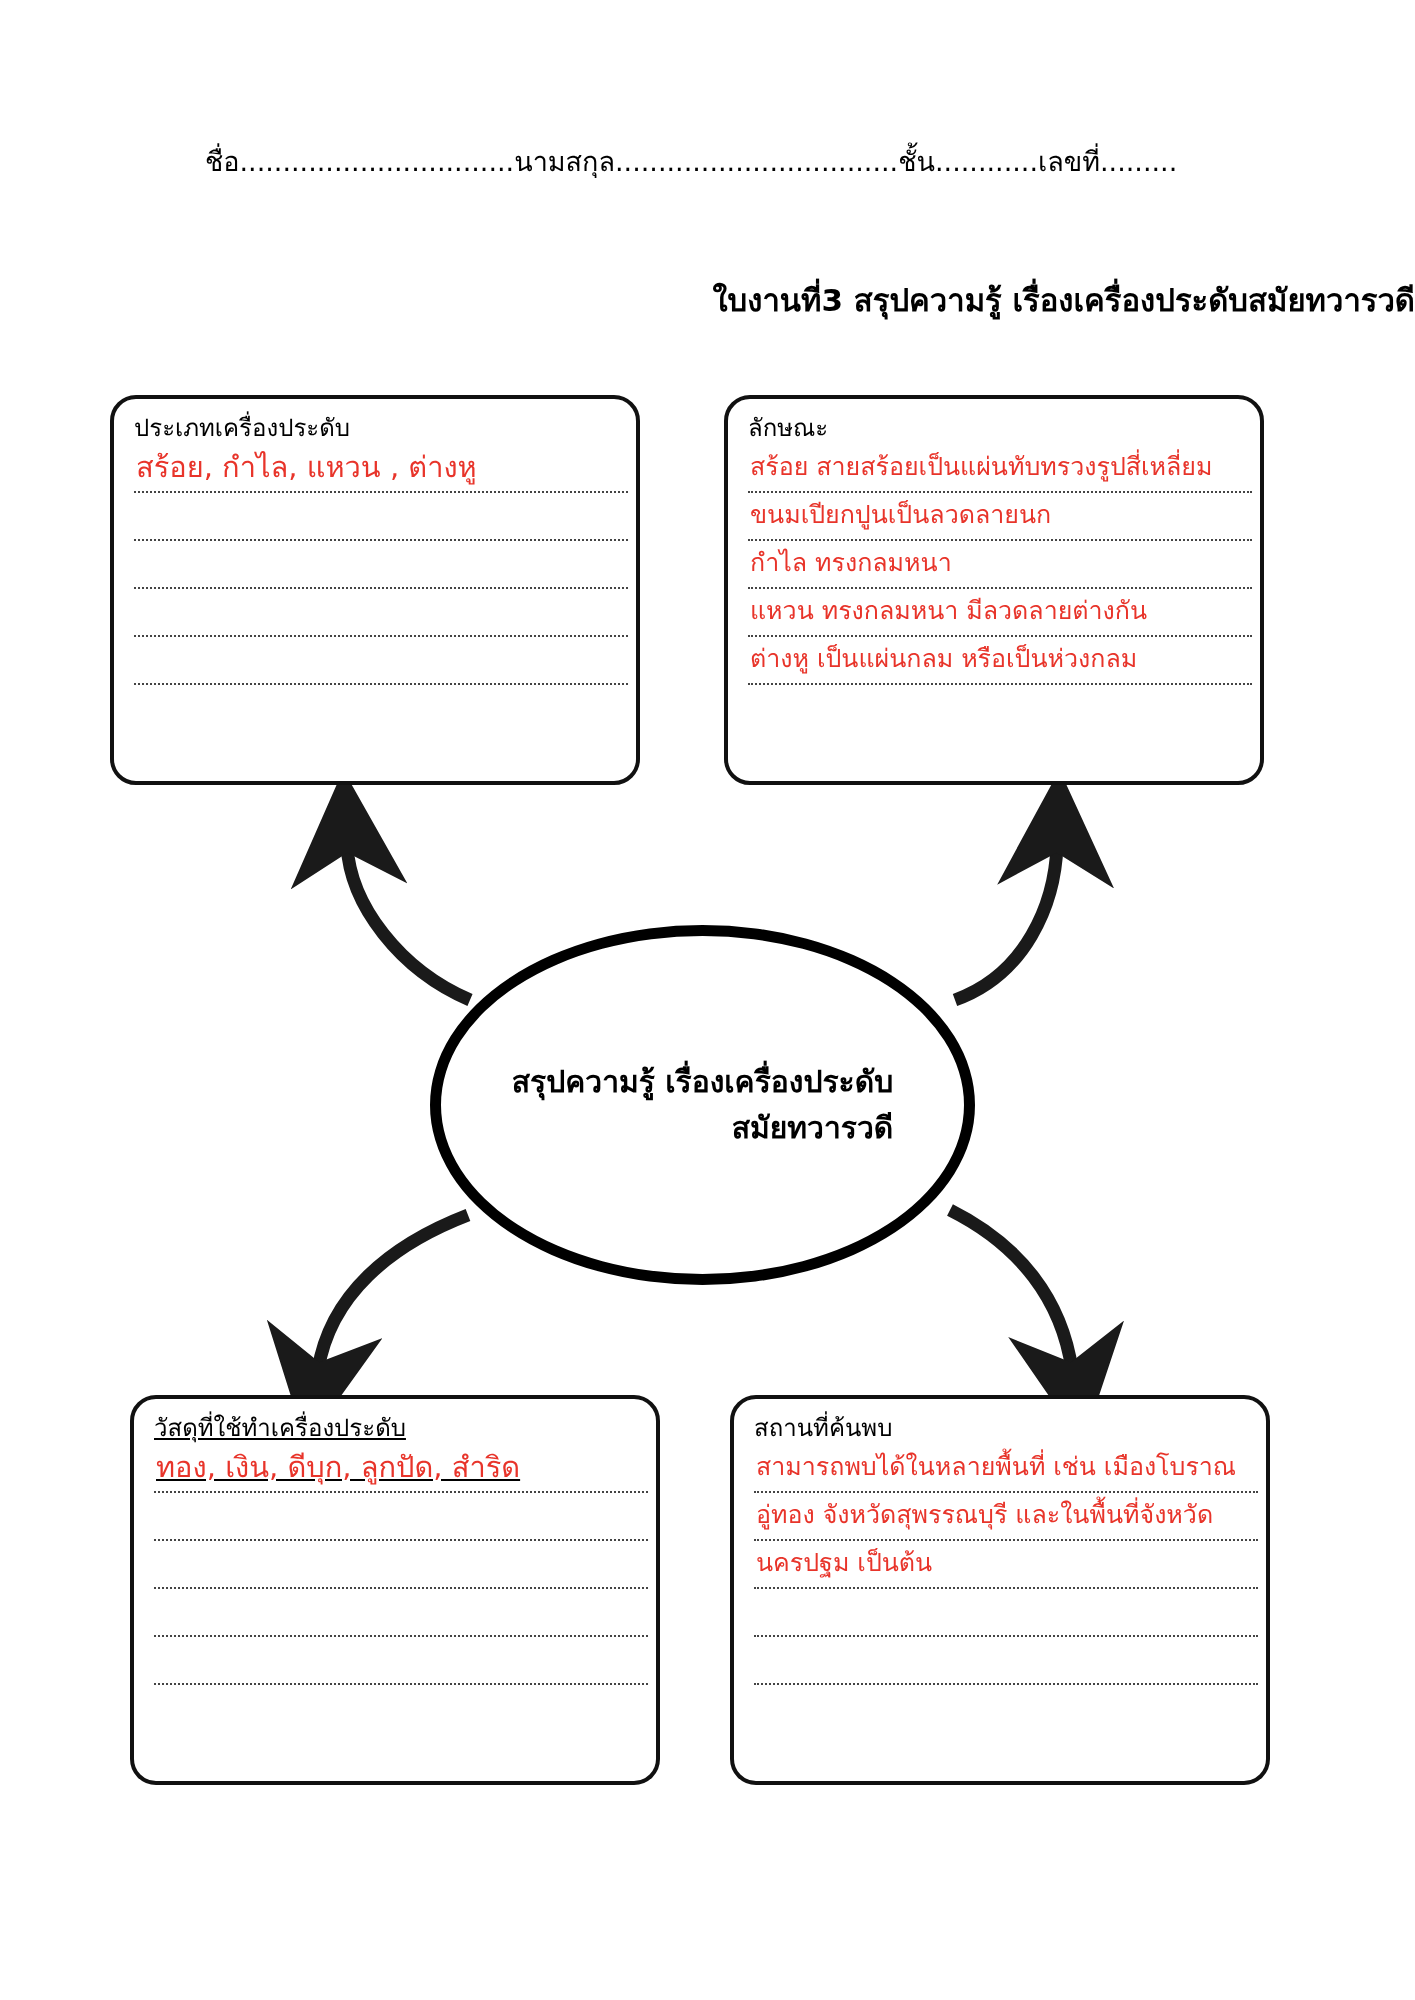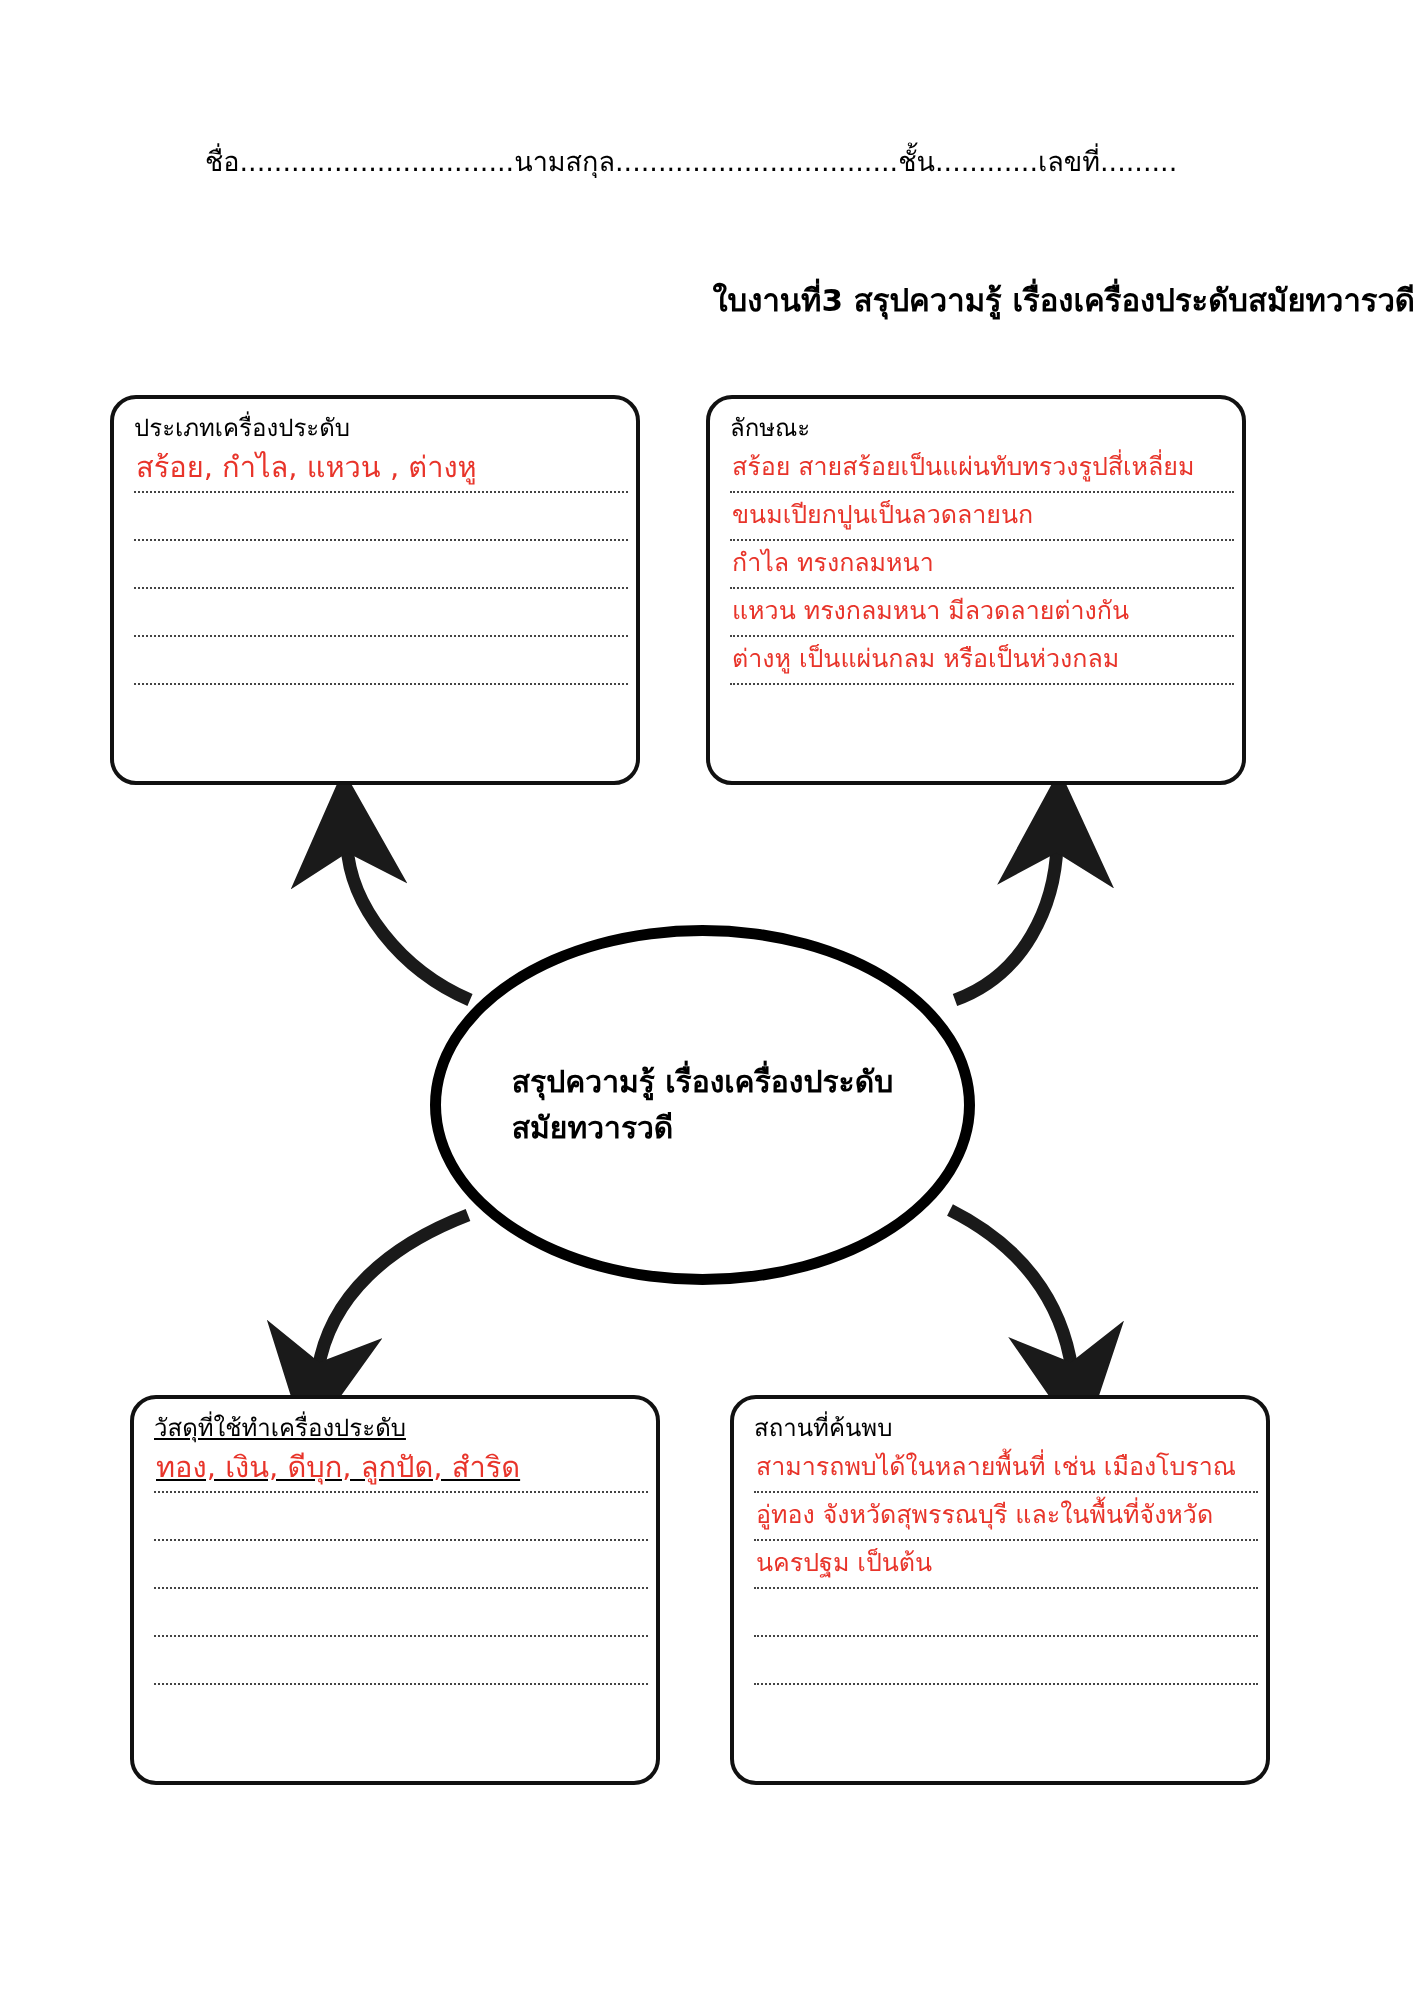--- a/index.html
+++ b/index.html
@@ -69,40 +69,40 @@
     border-bottom: 2px dotted #444;
     font-size: 29px;
     color: #e8342a;
     white-space: nowrap;
     overflow: hidden;
     padding-left: 2px;
   }
 
   
   #box-types      { left: 110px;  top: 395px;  width: 530px; height: 390px; }
-  #box-features   { left: 706px;  top: 395px;  width: 540px; height: 390px; }
+  #box-features   { left: 724px;  top: 395px;  width: 540px; height: 390px; }
   #box-materials  { left: 130px;  top: 1395px; width: 530px; height: 390px; text-decoration: underline; }
   #box-places     { left: 730px;  top: 1395px; width: 540px; height: 390px; }
 
   #box-features .line, #box-places .line { font-size: 25px; }
 
   
   .center-node {
     position: absolute;
     left: 430px;
     top: 925px;
     width: 545px;
     height: 360px;
     border: 11px solid #000;
     border-radius: 50%;
     background: #fff;
     display: flex;
     align-items: center;
     justify-content: center;
-    text-align: left;
+    text-align: right;
     box-sizing: border-box;
   }
   .center-node .center-text {
     font-size: 30px;
     font-weight: bold;
     line-height: 1.55;
   }
 
   
   svg.arrows {

